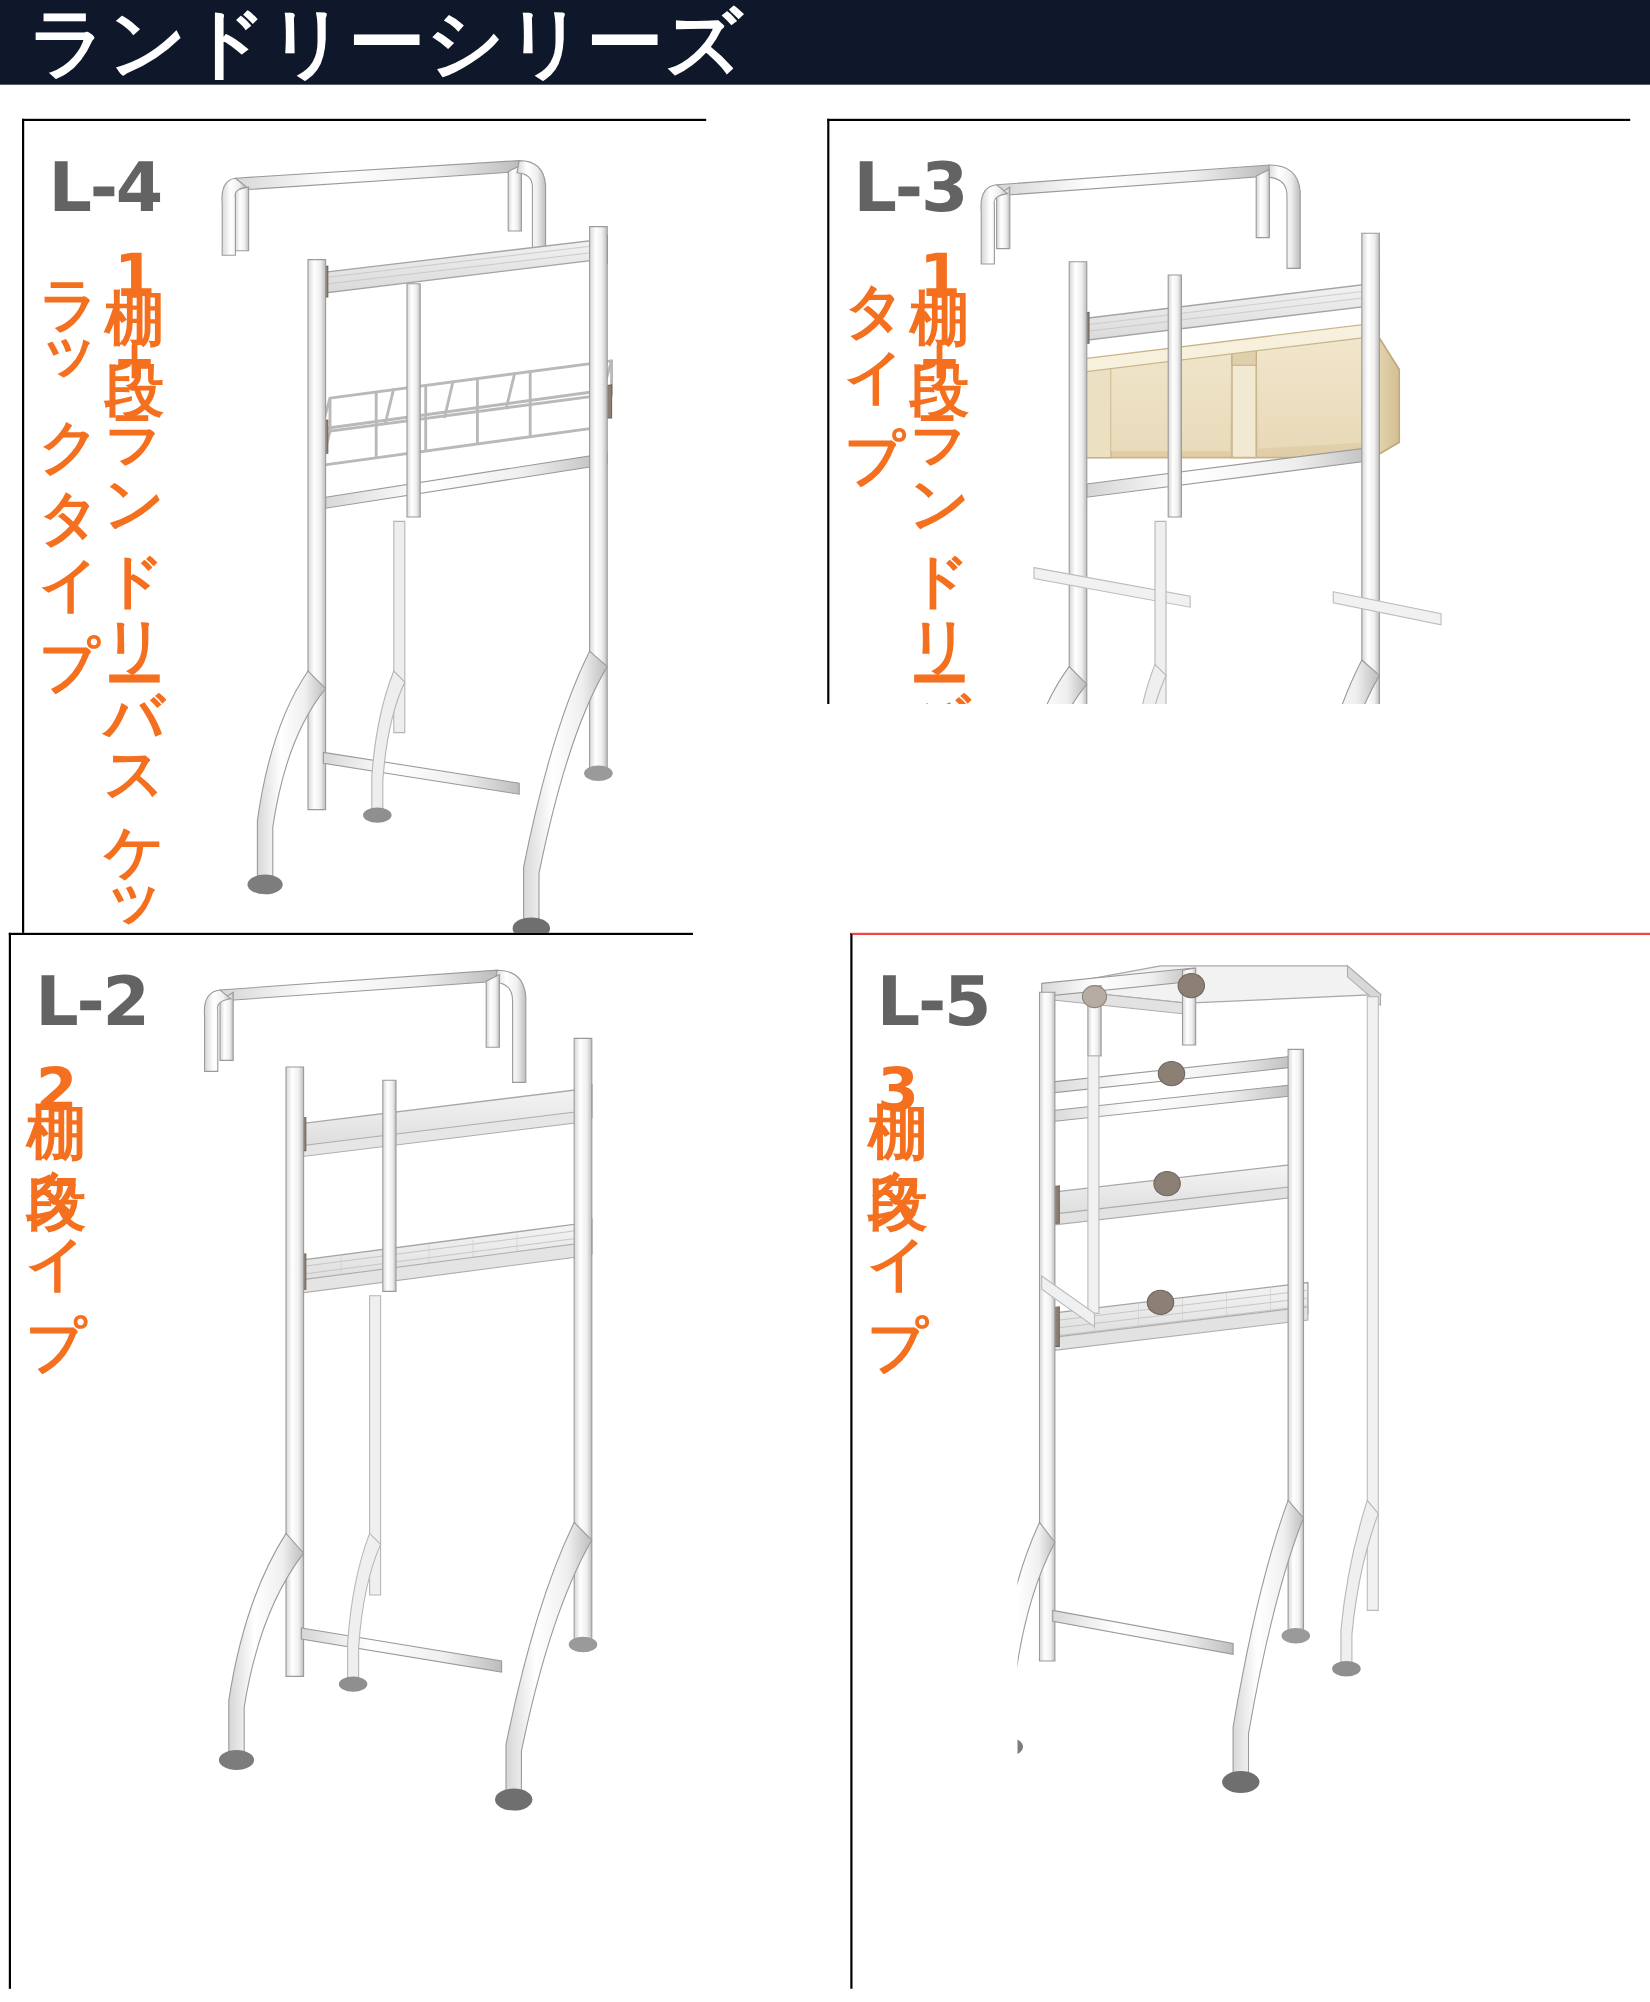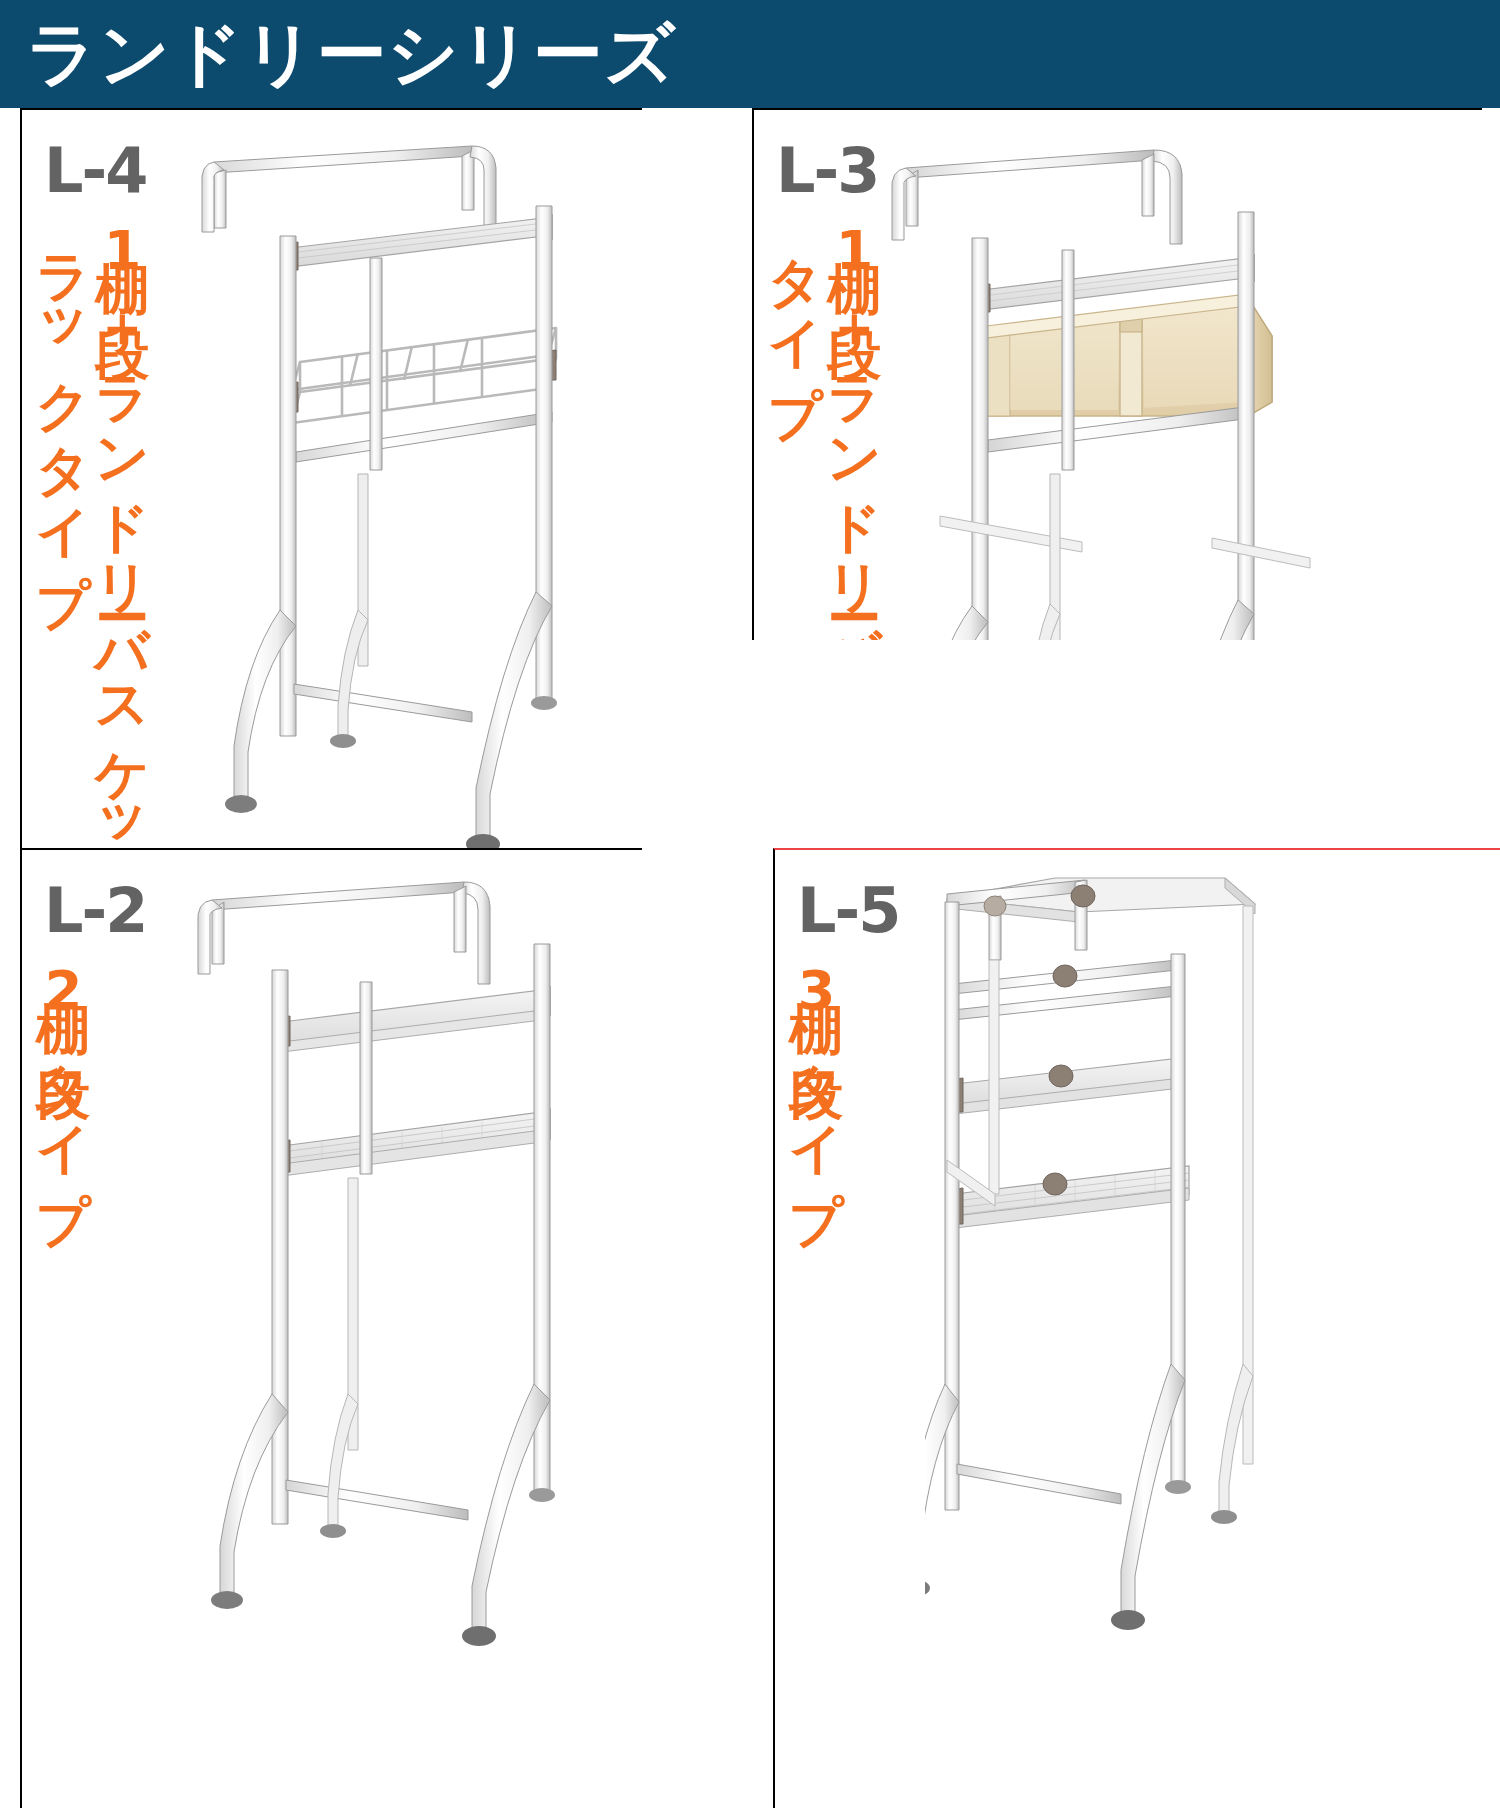--- a/index.html
+++ b/index.html
@@ -10,22 +10,22 @@
     font-family: "DejaVu Sans", "Liberation Sans", sans-serif;
     overflow: hidden;
   }
 
   .page { position: relative; width: 1500px; height: 1820px; background: #fff; }
 
   
   .banner {
     position: absolute;
     left: 0; top: 0;
-    width: 1500px; height: 108px;
-    background: #0c4a6e;
+    width: 1500px; height: 77px;
+    background: #0f172a;
     display: flex;
     align-items: center;
   }
   .banner-title {
     margin-left: 26px;
     color: #ffffff;
     font-size: 70px;
     font-weight: bold;
     letter-spacing: 1px;
     line-height: 1;
@@ -38,21 +38,21 @@
     left: 0; top: 100px;
     width: 1500px; height: 1720px;
   }
   .panel {
     position: absolute;
     background: #ffffff;
     overflow: hidden;
   }
   .panel-tl { left: 20px;  top: 8px;   width: 622px;  height: 742px; border-top: 2px solid #000; border-left: 2px solid #000; }
   .panel-tr { left: 752px; top: 8px;   width: 730px;  height: 532px; border-top: 2px solid #000; border-left: 2px solid #000; padding-left: 40px; }
-  .panel-bl { left: 20px;  top: 748px; width: 622px;  height: 960px; border-top: 2px solid #000; border-left: 2px solid #000; }
+  .panel-bl { left: 8px;  top: 748px; width: 622px;  height: 960px; border-top: 2px solid #000; border-left: 2px solid #000; }
   .panel-br { left: 752px; top: 748px; width: 730px;  height: 960px; border-top: 2px solid #ef4444; border-left: 2px solid #000; margin-left: 21px; }
   .code {
     position: absolute;
     left: 22px; top: 30px;
     color: #636363;
     font-size: 62px;
     font-weight: bold;
     letter-spacing: -2px;
     line-height: 1;
     z-index: 6;

